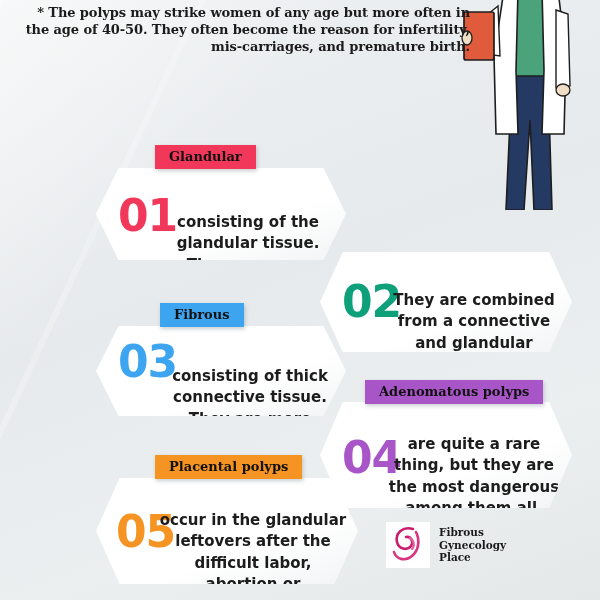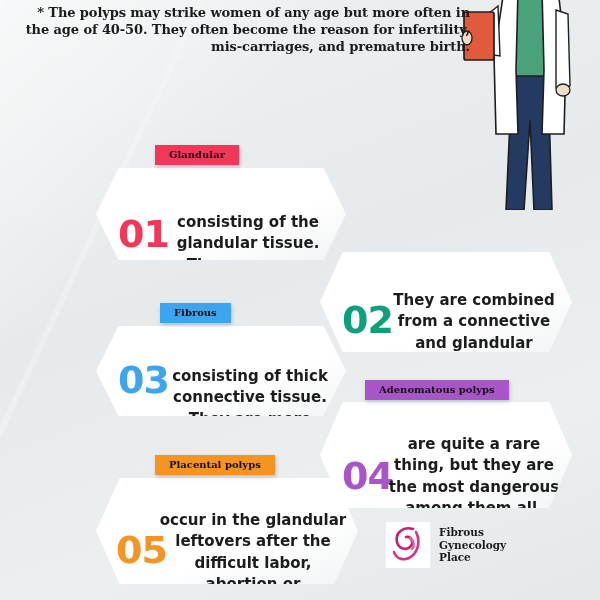--- a/index.html
+++ b/index.html
@@ -40,34 +40,33 @@
     position:absolute;
     -webkit-clip-path:polygon(9% 0,91% 0,100% 50%,91% 100%,9% 100%,0 50%);
     clip-path:polygon(9% 0,91% 0,100% 50%,91% 100%,9% 100%,0 50%);
     background:linear-gradient(160deg,#ffffff 0%,#ffffff 62%,#f2f4f5 100%);
     filter:drop-shadow(2px 4px 5px rgba(90,100,110,.28));
     z-index:4;
   }
   .card .num{
     position:absolute;
     font-family:"DejaVu Sans", sans-serif;
-    font-weight:bold;font-size:38px;line-height:1;
+    font-weight:bold;font-size:44px;line-height:1;
     letter-spacing:-1px;
-    margin-top:21px;
   }
   .card .body{
     position:absolute;
     font-family:"DejaVu Sans", sans-serif;
     font-size:15px;line-height:1.42;font-weight:600;
     color:#1c1c1c;text-align:center;margin-top:16px;
   }
   .badge{
     position:absolute;z-index:7;
     font-family:"DejaVu Serif", serif;
-    font-weight:bold;font-size:10px;color:#111;
+    font-weight:bold;font-size:13px;color:#111;
     text-align:center;padding:4px 14px 5px;
     box-shadow:1px 2px 4px rgba(80,90,100,.30);
     white-space:nowrap;
   }
 
   
   #card1{left:96px;top:168px;width:250px;height:92px;}
   #card1 .num{left:22px;top:26px;color:#f2385a;}
   #card1 .body{left:68px;top:28px;width:168px;}
   #badge1{left:155px;top:145px;background:#f2385a;}

